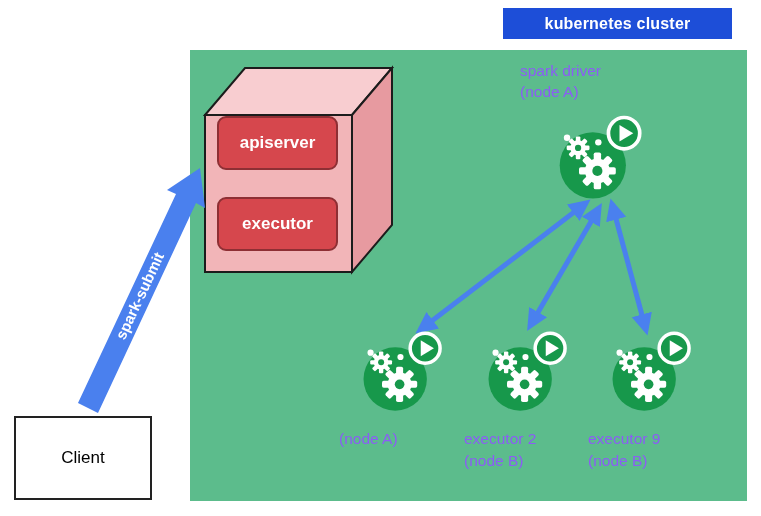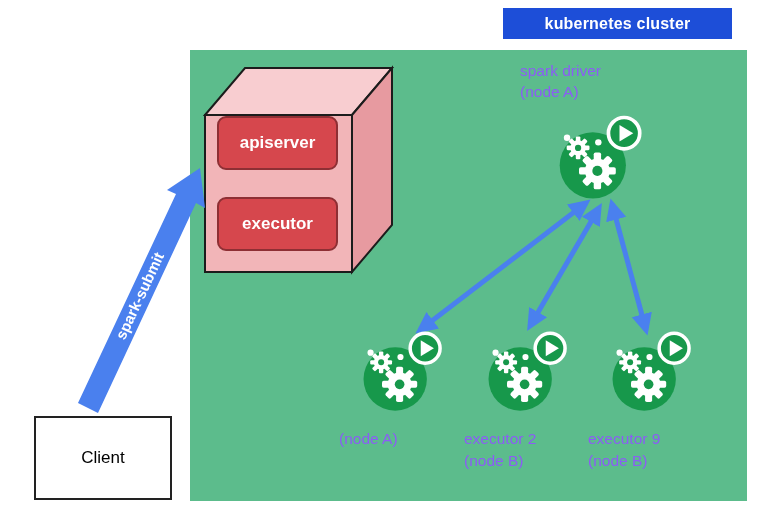--- a/index.html
+++ b/index.html
@@ -31,21 +31,21 @@
   }
   .driver-label{left:520px;top:60px;width:164px;}
   .exec-label{top:428px;width:130px;line-height:22px;}
   .exec1{left:339px;}
   .exec2{left:464px;}
   .exec3{left:588px;}
   .client-box{
     position:absolute;left:14px;top:416px;width:138px;height:84px;
     background:#ffffff;border:2px solid #222222;box-sizing:border-box;
     display:flex;align-items:center;justify-content:center;
-    color:#000000;font-size:17px;margin-left:20px;
+    color:#000000;font-size:17px;
   }
   .spark-submit-label{
     position:absolute;left:60px;top:284px;width:160px;height:24px;
     transform:rotate(-65deg);transform-origin:center center;
     color:#ffffff;font-weight:bold;font-size:15px;text-align:center;line-height:24px;
   }
 </style>
 </head>
 <body>
 

